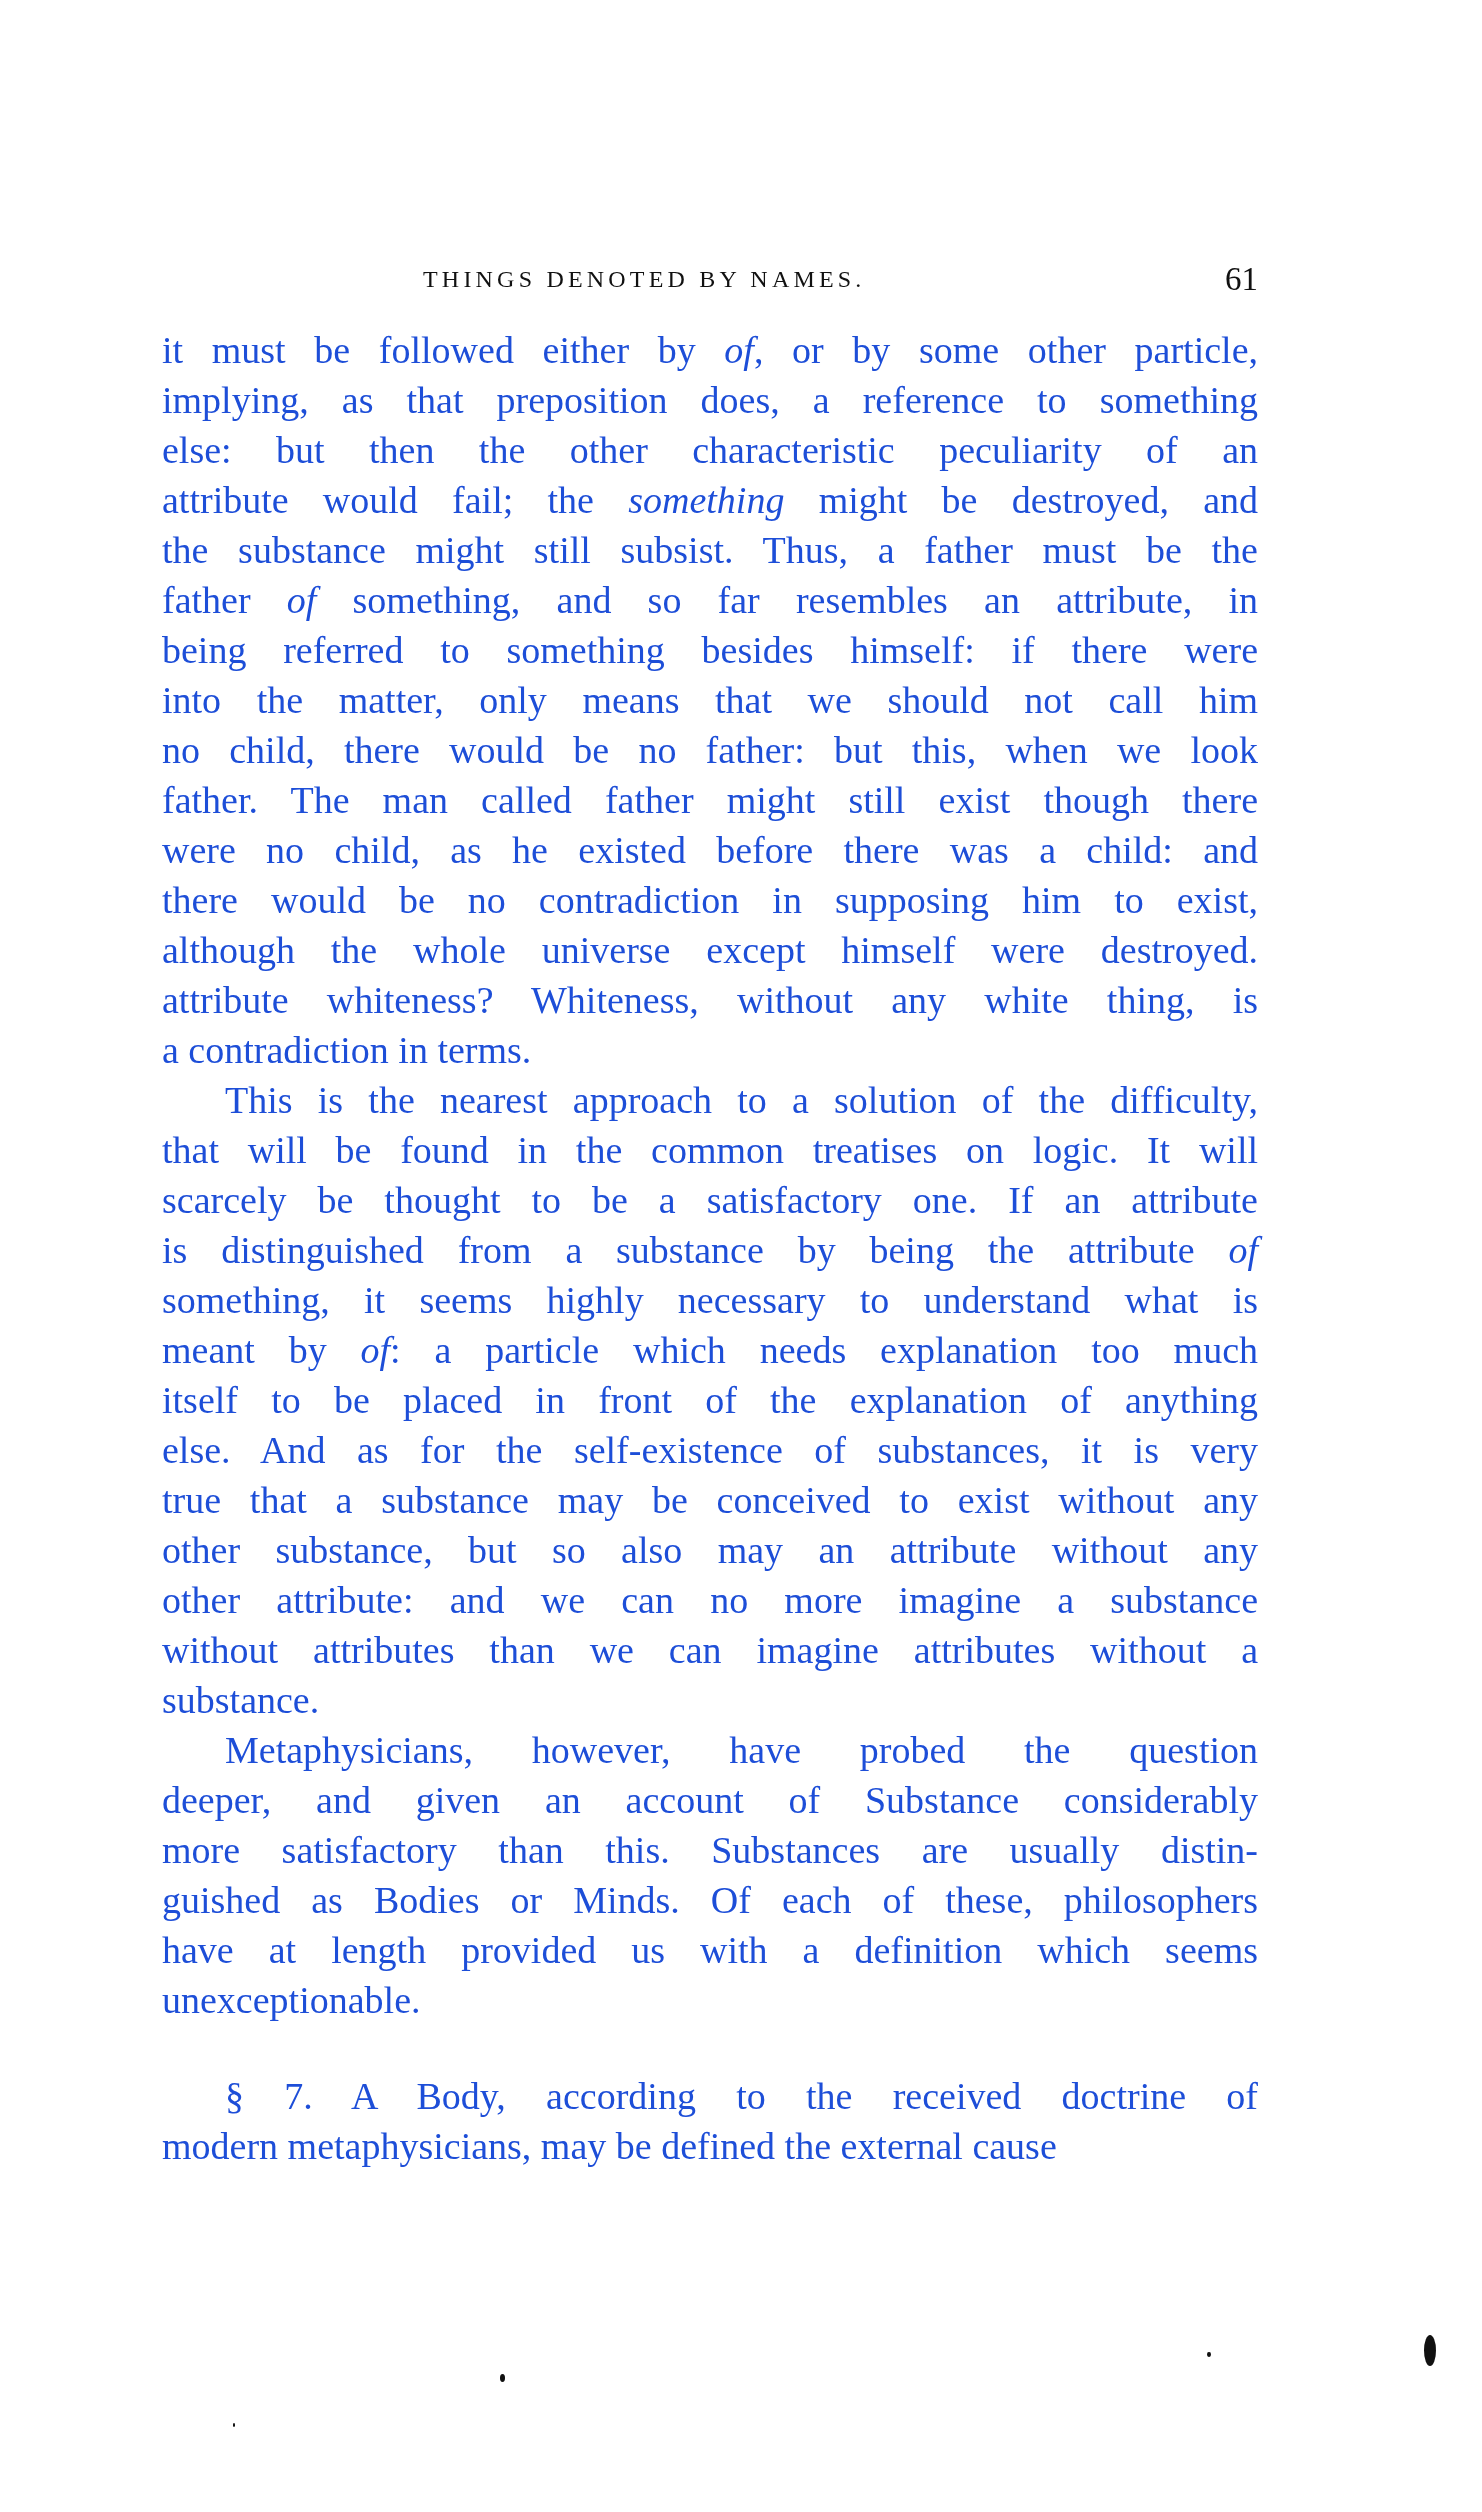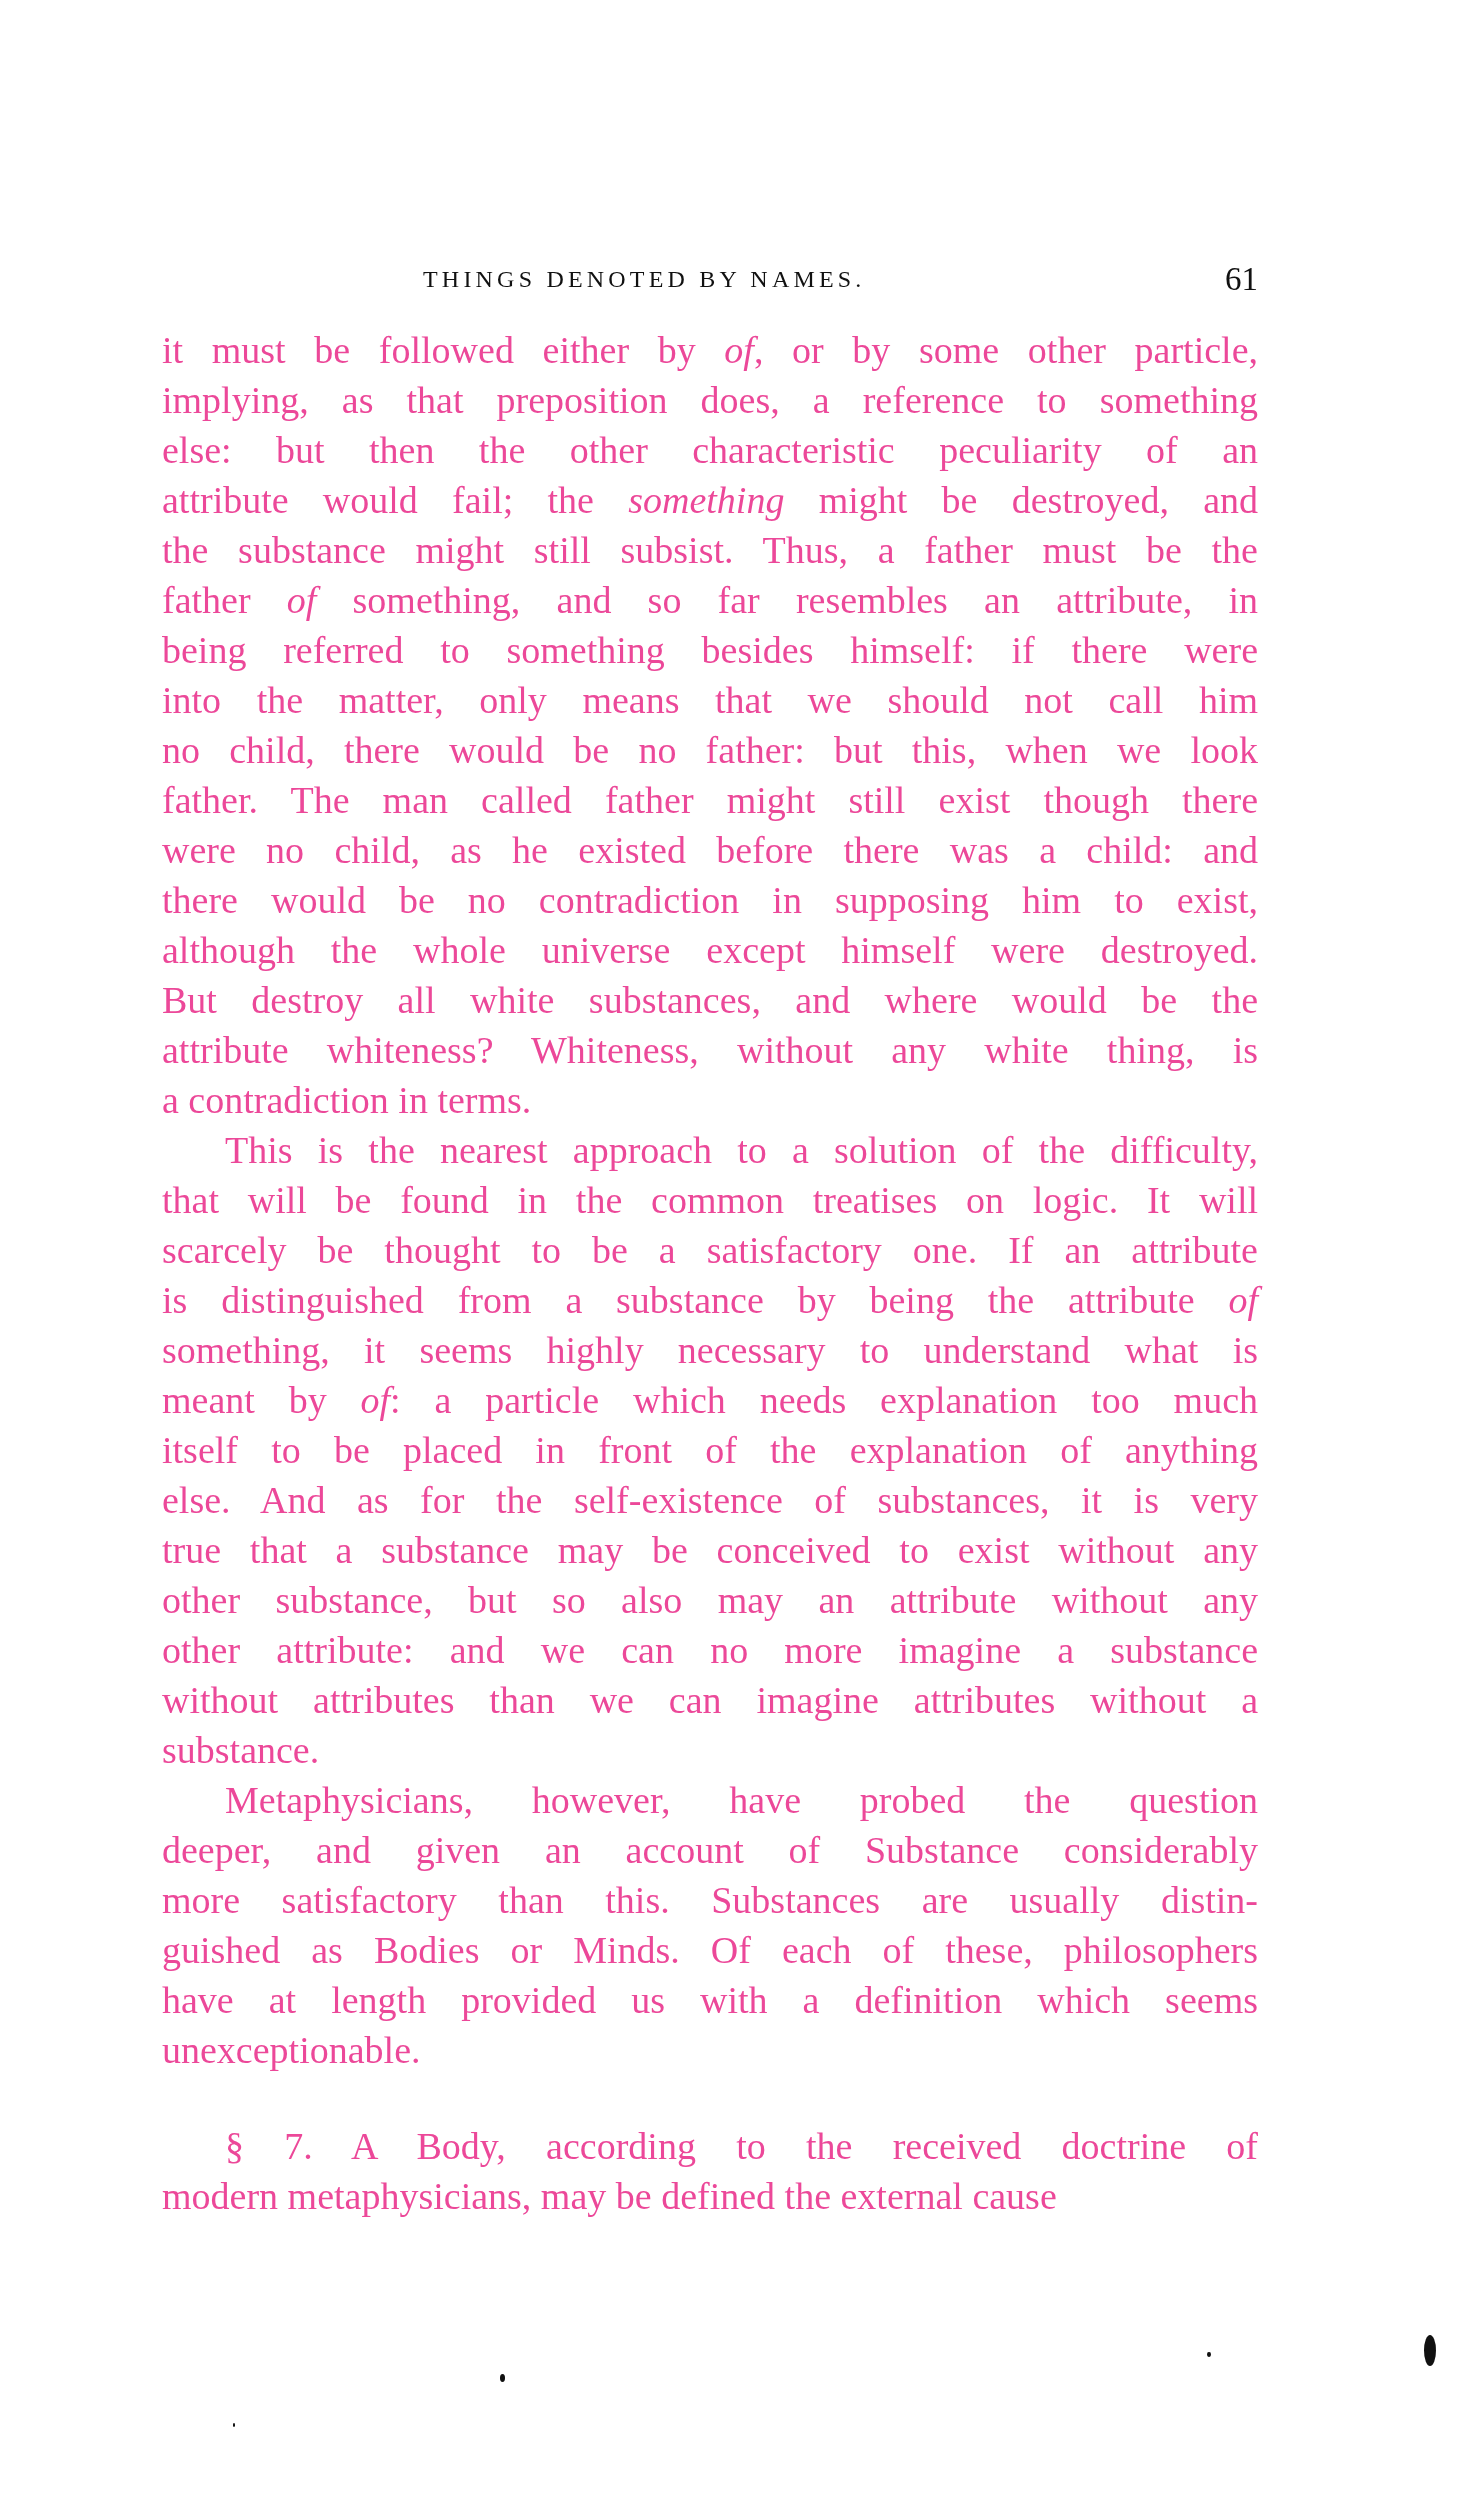--- a/index.html
+++ b/index.html
@@ -9,21 +9,21 @@
     position: absolute; top: 261px; left: 162px; width: 1096px; height: 42px;
     font-family: "Liberation Serif", "DejaVu Serif", serif; color: #111;
   }
   .running-title {
     position: absolute; left: 261px; top: 4.8px;
     font-size: 24px; letter-spacing: 4.2px; font-variant: small-caps; text-transform: uppercase;
   }
   .page-number { position: absolute; right: 0; top: 0; font-size: 33px; }
   .body-text {
     position: absolute; top: 325px; left: 162px; width: 1096px;
-    font-family: "Liberation Serif", "DejaVu Serif", serif; color: #ec4899;
+    font-family: "Liberation Serif", "DejaVu Serif", serif; color: #1d4ed8;
     font-size: 38px; line-height: 50px;
   }
   .line { display: block; text-align: justify; text-align-last: justify; white-space: nowrap; height: 50px; }
   .line.last { text-align-last: left; }
   .line.indent { padding-left: 63px; }
   .section-gap { height: 46px; }
   .line i { font-style: italic; }
   .mark { position: absolute; background: #111; border-radius: 50%; }
 </style>
 </head>
@@ -43,21 +43,20 @@
         <span class="line">attribute would fail; the <i>something</i> might be destroyed, and</span>
         <span class="line">the substance might still subsist. Thus, a father must be the</span>
         <span class="line">father <i>of</i> something, and so far resembles an attribute, in</span>
         <span class="line">being referred to something besides himself: if there were</span>
         <span class="line">into the matter, only means that we should not call him</span>
         <span class="line">no child, there would be no father: but this, when we look</span>
         <span class="line">father. The man called father might still exist though there</span>
         <span class="line">were no child, as he existed before there was a child: and</span>
         <span class="line">there would be no contradiction in supposing him to exist,</span>
         <span class="line">although the whole universe except himself were destroyed.</span>
-        <span class="line">But destroy all white substances, and where would be the</span>
         <span class="line">attribute whiteness? Whiteness, without any white thing, is</span>
         <span class="line last">a contradiction in terms.</span>
       </div>
       <div class="paragraph">
         <span class="line indent">This is the nearest approach to a solution of the difficulty,</span>
         <span class="line">that will be found in the common treatises on logic. It will</span>
         <span class="line">scarcely be thought to be a satisfactory one. If an attribute</span>
         <span class="line">is distinguished from a substance by being the attribute <i>of</i></span>
         <span class="line">something, it seems highly necessary to understand what is</span>
         <span class="line">meant by <i>of</i>: a particle which needs explanation too much</span>

